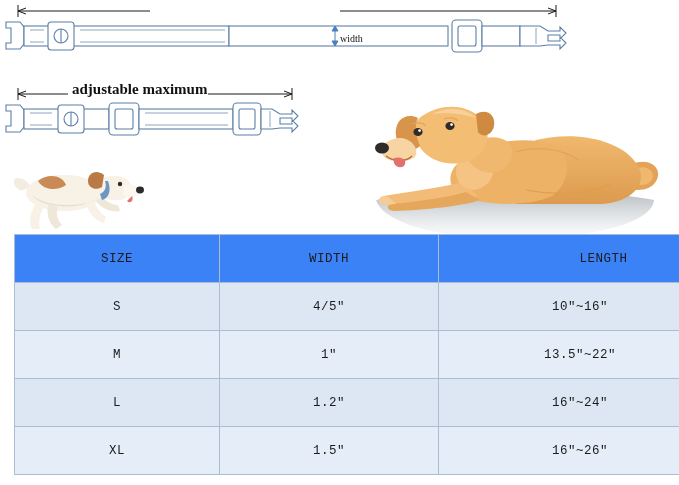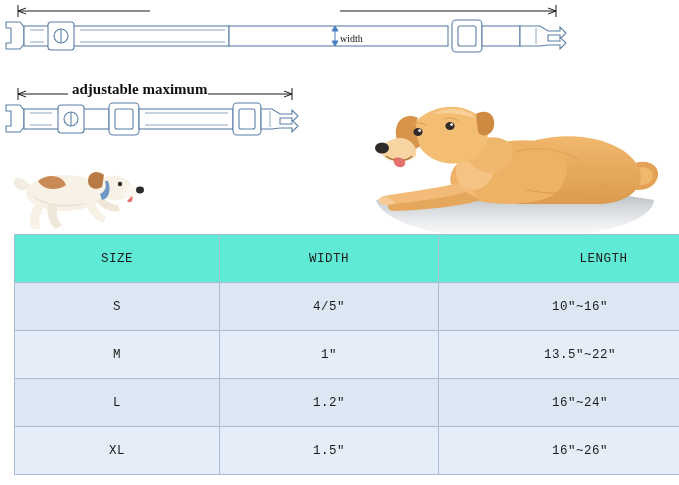--- a/index.html
+++ b/index.html
@@ -63,21 +63,21 @@
     text-align: center;
     vertical-align: middle;
     font-family: "Liberation Mono", monospace;
     font-size: 12.5px;
     letter-spacing: 0.5px;
     color: #1b1b1b;
     font-weight: normal;
     background: #dce7f3;
   }
   .size-table th {
-    background: #5eead4;
+    background: #3b82f6;
   }
   .size-table tr:nth-child(even) td {
     background: #e5eef8;
   }
   .col-size { width: 202px; }
   .col-width { width: 216px; }
   .col-length { width: 233px; padding-left: 48px; }
 
   
   .dog-running {

